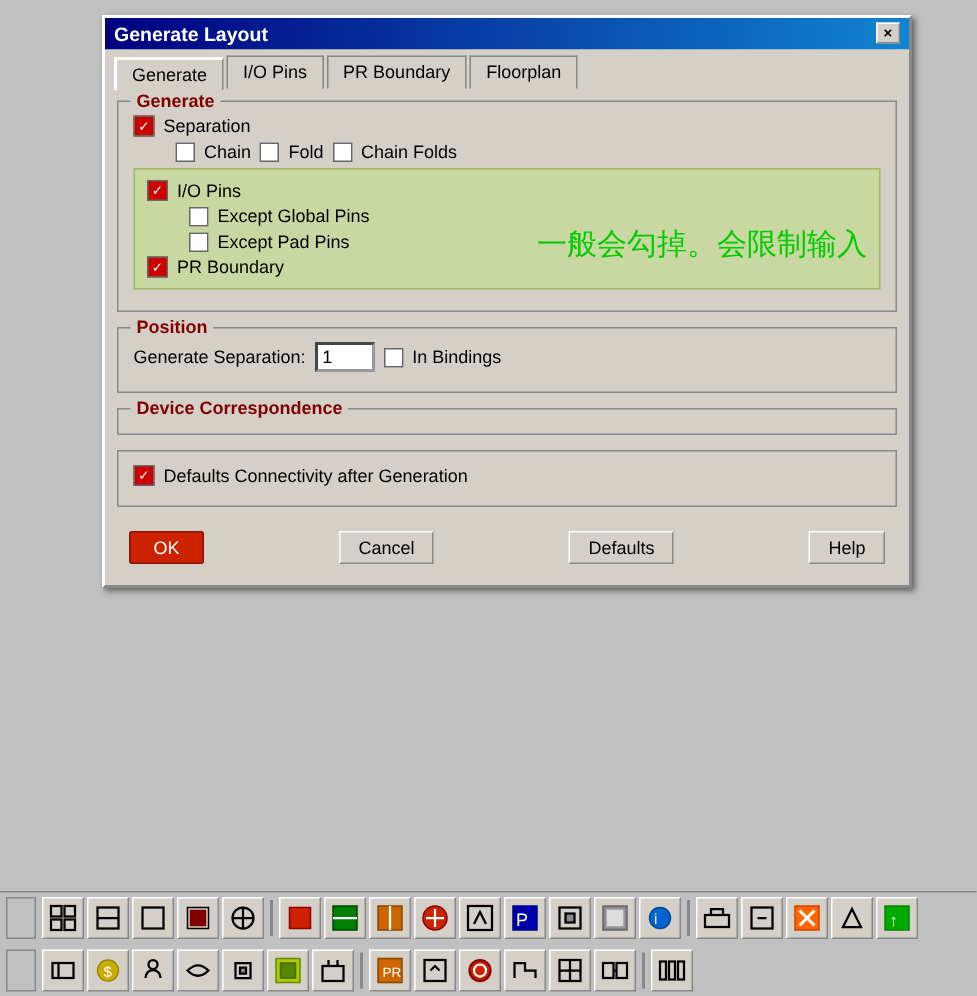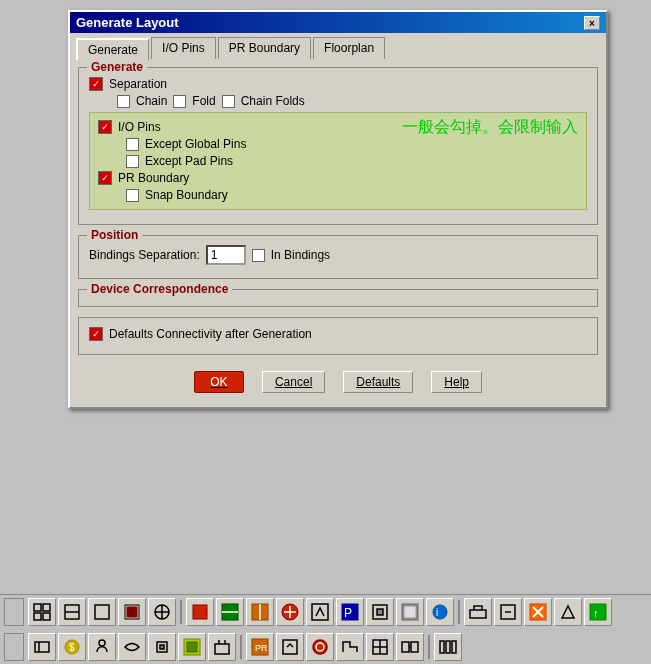--- a/index.html
+++ b/index.html
@@ -24,21 +24,21 @@
       border-left: 2px solid #fff;
       box-shadow: 2px 2px 4px rgba(0,0,0,0.5);
     }
 
     .title-bar {
       background: linear-gradient(to right, #000080, #1084d0);
       color: white;
       padding: 3px 6px;
       display: flex;
       justify-content: space-between;
-      align-items: flex-end;
+      align-items: flex-start;
       font-size: 13px;
       font-weight: bold;
     }
 
     .title-bar-close {
       width: 16px;
       height: 14px;
       background: #d4d0c8;
       border: 1px solid #888;
       border-top: 1px solid #fff;
@@ -134,40 +134,40 @@
     .cb-unchecked {
       width: 13px;
       height: 13px;
       background: white;
       border: 1px solid #666;
     }
 
     
     .comment-text {
       color: #00cc00;
-      font-size: 16px;
+      font-size: 20px;
       margin-left: 20px;
+      margin-top: 32px;
     }
 
     
     .text-input {
       width: 40px;
       border: 2px inset #999;
       background: white;
       padding: 1px 3px;
       font-size: 12px;
     }
 
     
     .btn-bar {
       display: flex;
-      justify-content: center;
+      justify-content: space-between;
       gap: 18px;
       padding: 6px 8px;
-      text-decoration: underline;
     }
 
     .btn {
       padding: 3px 12px;
       background: #d4d0c8;
       border: 1px solid #888;
       border-top: 1px solid #fff;
       border-left: 1px solid #fff;
       cursor: pointer;
       font-size: 12px;
@@ -282,35 +282,31 @@
             <div class="row indent-1">
               <div class="cb-unchecked"></div>
               <span>Except Pad Pins</span>
             </div>
 
             <div class="row">
               <div class="cb-red">✓</div>
               <span>PR Boundary</span>
             </div>
 
-            <div class="row indent-1">
-              <div class="cb-unchecked"></div>
-              <span>Snap Boundary</span>
-            </div>
           </div>
 
           <div class="comment-text">一般会勾掉。会限制输入</div>
         </div>
       </div>
     </div>
 
     <div class="fieldset">
       <span class="fieldset-legend">Position</span>
       <div class="row">
-        <span>Bindings Separation:</span>
+        <span>Generate Separation:</span>
         <input class="text-input" type="text" value="1" style="">
         <div class="cb-unchecked"></div>
         <span>In Bindings</span>
       </div>
     </div>
 
     <div class="fieldset">
       <span class="fieldset-legend">Device Correspondence</span>
     </div>
 

